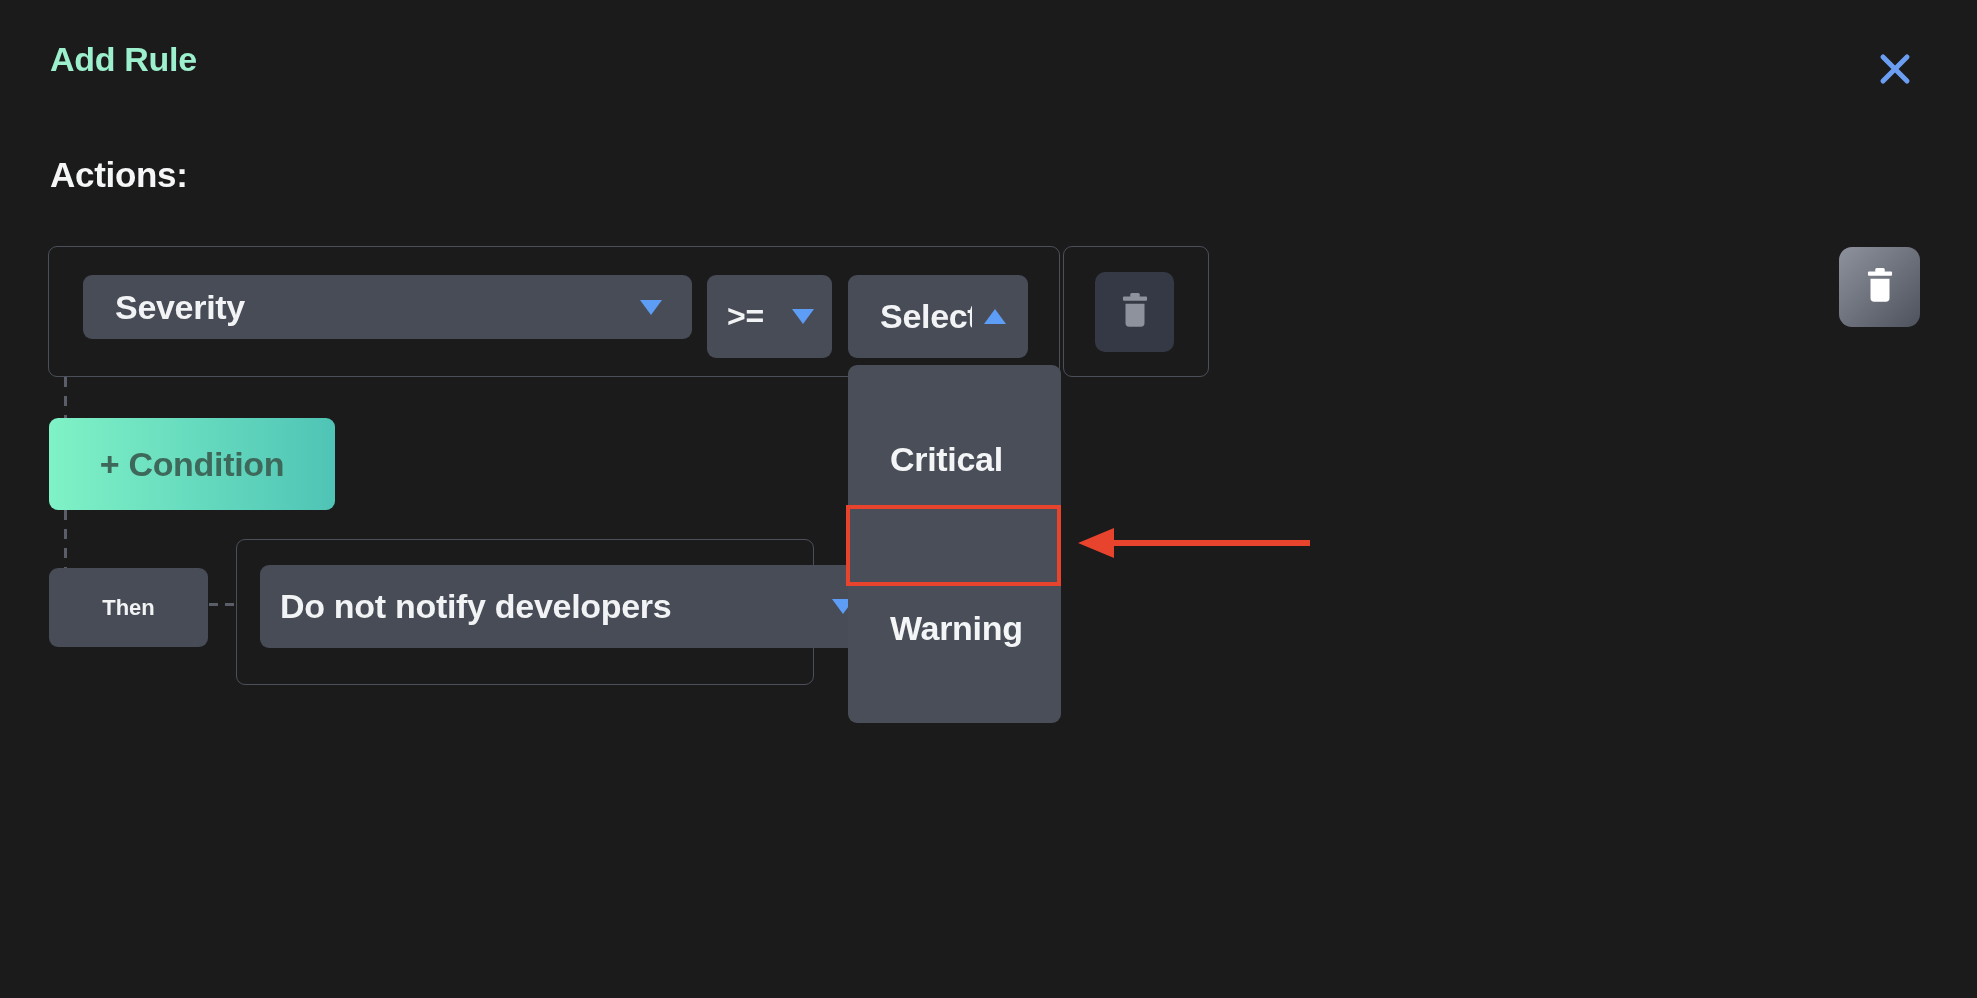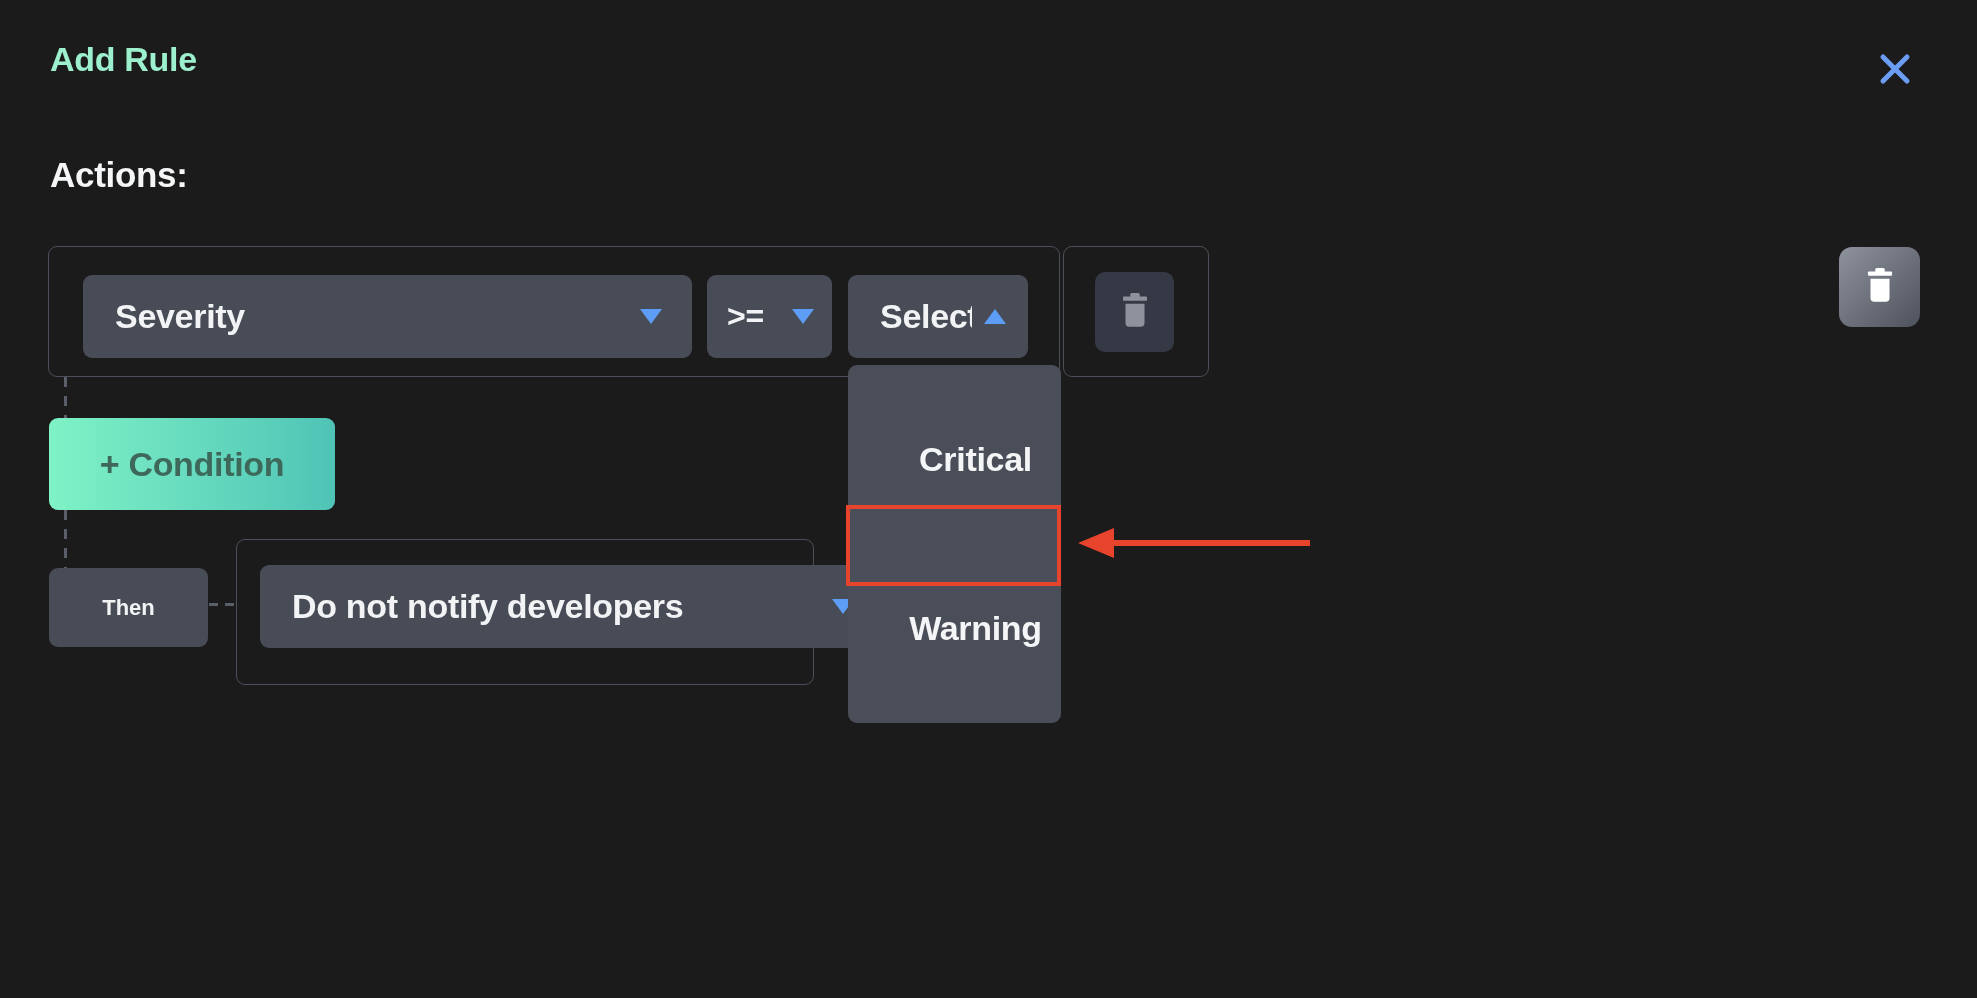--- a/index.html
+++ b/index.html
@@ -40,24 +40,24 @@
 
   .dd {
     position:absolute;
     background:#484c56;
     border-radius:9px;
     display:flex; align-items:center;
     font-size:34px; font-weight:600; letter-spacing:-0.3px;
     color:#f2f3f5; cursor:pointer;
   }
   .dd .lbl { flex:1 1 auto; white-space:nowrap; overflow:hidden; }
-  .dd-field { left:83px;  top:275px; width:609px; height:83px; padding:0 30px 0 32px; }
+  .dd-field { left:83px;  top:275px; width:609px; height:64px; padding:0 30px 0 32px; }
   .dd-op    { left:707px; top:275px; width:125px; height:83px; padding:0 18px 0 20px; font-size:32px; font-weight:700; }
   .dd-value { left:848px; top:275px; width:180px; height:83px; padding:0 22px 0 32px; }
-  .dd-action{ left:260px; top:565px; width:626px; height:83px; padding:0 32px 0 32px; }
+  .dd-action{ left:260px; top:565px; width:626px; height:83px; padding:0 32px 0 20px; }
 
   .tri-down, .tri-up { flex:0 0 auto; width:0; height:0; margin-left:12px;
     border-left:11px solid transparent; border-right:11px solid transparent; }
   .tri-down { border-top:15px solid #5e9df6; }
   .tri-up   { border-bottom:15px solid #5e9df6; }
 
   .trash-btn {
     position:absolute; border:none; cursor:pointer;
     display:flex; align-items:center; justify-content:center;
   }
@@ -67,21 +67,21 @@
   }
   .trash-btn.rule {
     left:1839px; top:247px; width:81px; height:80px;
     background:linear-gradient(135deg,#8e929c 0%,#4e525c 100%);
     border-radius:13px; color:#ffffff;
   }
 
   .menu {
     position:absolute; left:848px; top:365px; width:213px; height:358px;
     background:#4a4e58; border-radius:9px; z-index:5;
-    display:flex; flex-direction:column; padding:10px 0;align-items:center;
+    display:flex; flex-direction:column; padding:10px 0;
   }
   .menu-item {
     flex:1 1 0; display:flex; align-items:center;
     padding-left:42px; font-size:34px; font-weight:600;
     letter-spacing:-0.3px; color:#f4f5f6; cursor:pointer;
   }
   .hl-box {
     position:absolute; left:846px; top:505px; width:215px; height:81px;
     border:4px solid #e8432c; z-index:6; pointer-events:none;
   }

